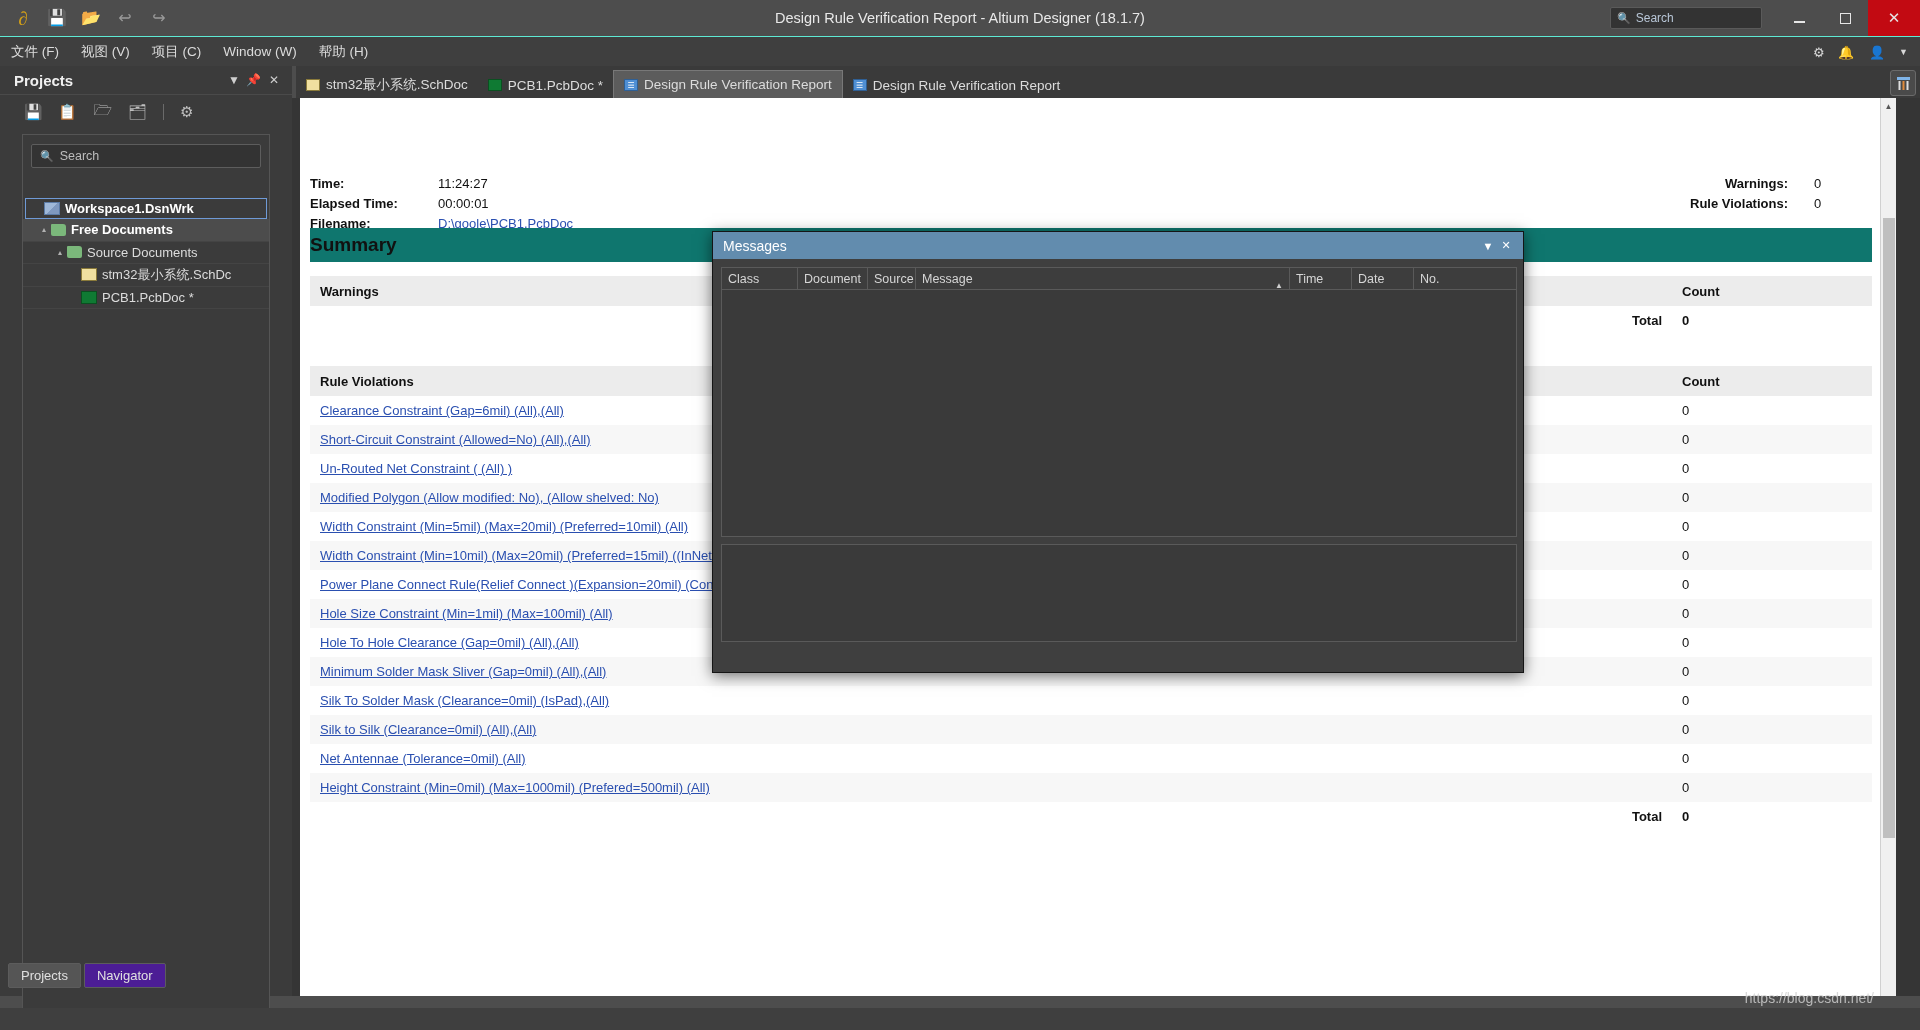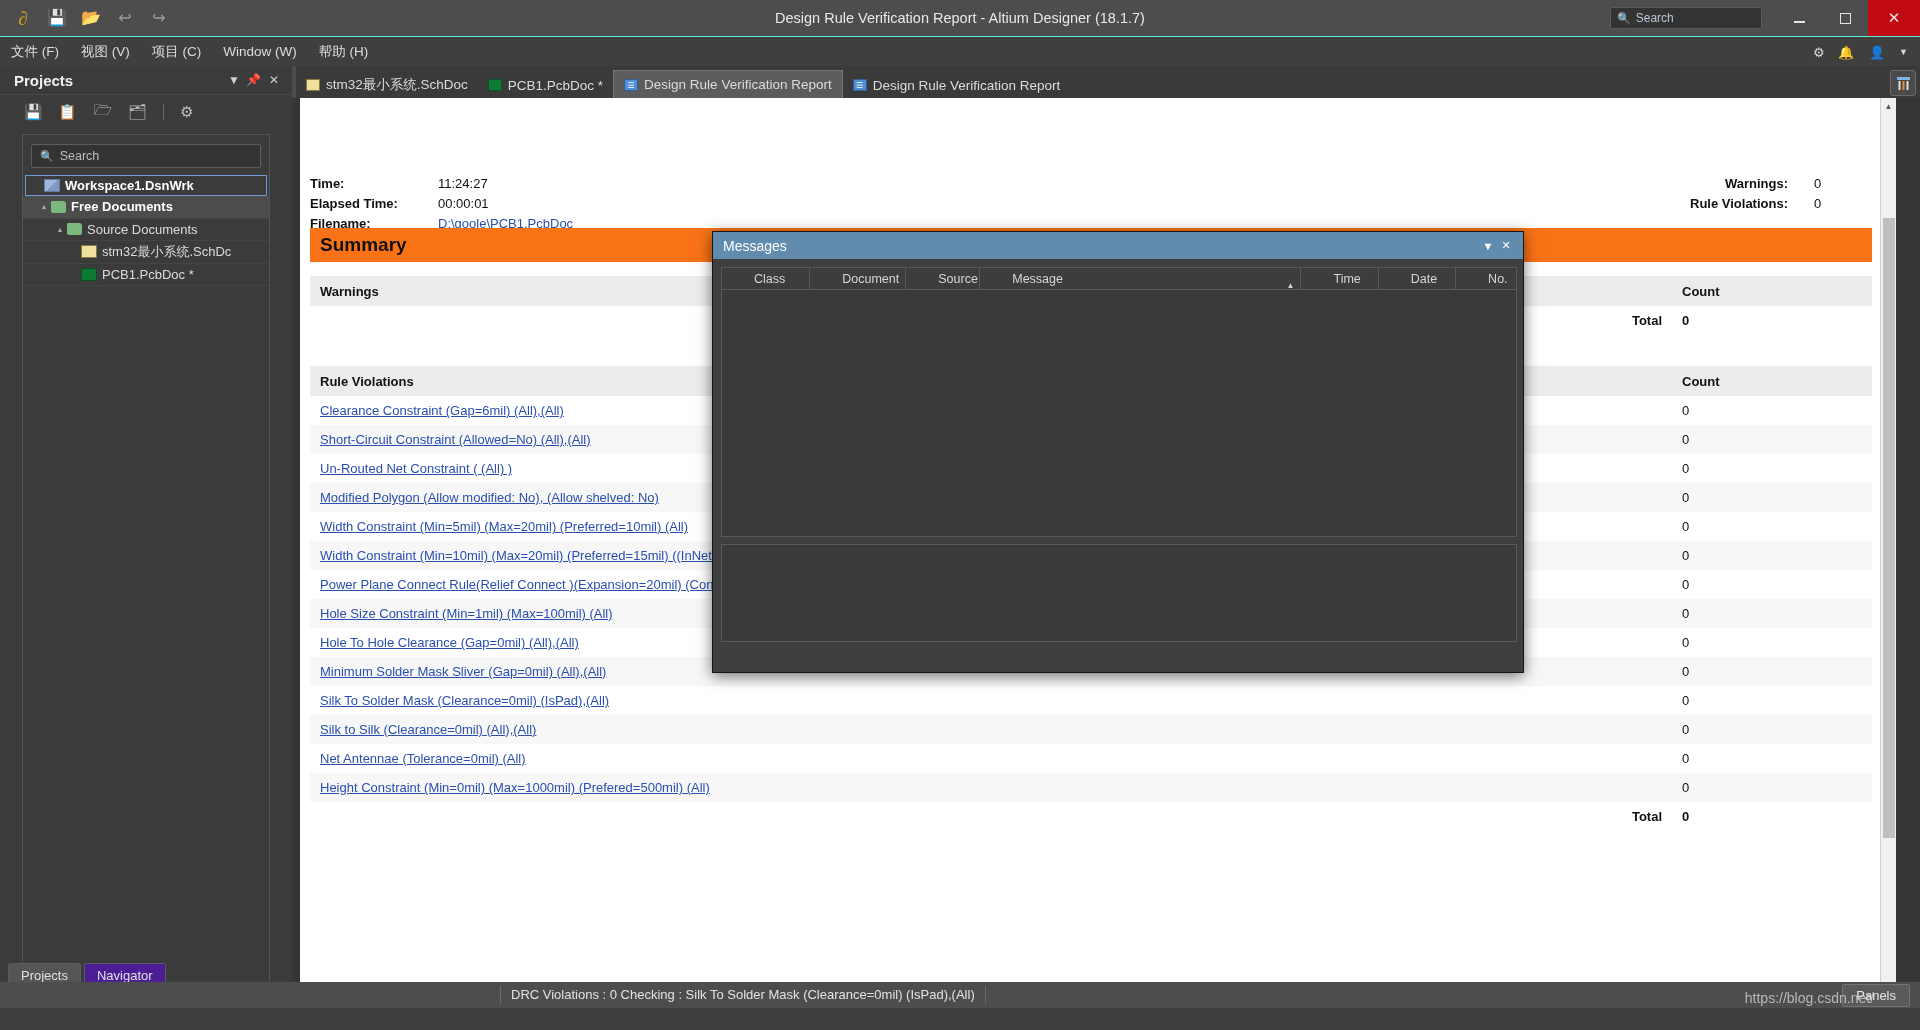--- a/index.html
+++ b/index.html
@@ -83,21 +83,21 @@
   .panel-body {
     position: absolute; left: 22px; top: 68px; width: 248px; height: 880px;
     background: #3b3b3b; border: 1px solid #555;
   }
   .srch {
     margin: 9px 8px 0 8px; height: 24px; background: #333333; border: 1px solid #5d5d5d;
     border-radius: 2px; display: flex; align-items: center; padding: 0 8px;
   }
   .srch .mag { color: #cfcfcf; font-size: 11px; margin-right: 6px; }
   .srch .ph { color: #bdbdbd; font-size: 12.5px; }
-  .tree { margin-top: 7px; }
+  .tree { margin-top: 30px; }
   .trow {
     display: flex; align-items: center; height: 22.5px; padding-left: 4px; font-size: 13px;
     color: #dcdcdc; border-bottom: 1px solid #444; white-space: nowrap;
   }
   .trow.sel-box { border: 1px solid #6f9ad6; background: #3b3b3b; height: 21px; margin: 0 2px; }
   .trow.hl { background: #4c4c4c; }
   .trow .arrow { width: 14px; color: #b0b0b0; font-size: 8px; text-align: center; }
   .trow .bold { font-weight: bold; color: #ffffff; }
   .ic { width: 16px; height: 13px; margin-right: 5px; display: inline-block; flex: 0 0 auto; }
   .ic.wrk  { background: linear-gradient(135deg,#9fb8d8 0 50%, #7f99bf 50% 100%); border: 1px solid #5b7ba6; }
@@ -154,21 +154,21 @@
 
   .meta-right {
     position: absolute; right: 60px; top: 75px; font-size: 13px; color: #111;
   }
   .meta-right .r { display: flex; height: 20px; align-items: center; justify-content: flex-end; }
   .meta-right .k { font-weight: bold; margin-right: 26px; }
   .meta-right .v { width: 22px; }
 
   .summary-band {
     position: absolute; left: 10px; top: 130px; width: 1562px; height: 34px;
-    background: #f97316; display: flex; align-items: center; padding-left: 10px;
+    background: #0f766e; display: flex; align-items: center; 
   }
   .summary-band h2 { font-size: 19px; color: #111; font-weight: bold; }
 
   table.rpt { position: absolute; left: 10px; width: 1562px; border-collapse: collapse; font-size: 13px; }
   table.rpt td { padding: 7px 10px; color: #111; vertical-align: middle; }
   table.rpt tr.hdr td { background: #ececec; font-weight: bold; height: 30px; }
   table.rpt tr.alt td { background: #f7f7f7; }
   table.rpt tr.tot td { font-weight: bold; }
   table.rpt td.c-name { width: 1110px; }
   table.rpt td.c-mid  { width: 252px; text-align: right; }
@@ -193,21 +193,21 @@
   }
   .msg-title .t { color: #ffffff; font-size: 14px; font-weight: normal; flex: 1; }
   .msg-title .b { color: #ffffff; font-size: 11px; width: 18px; text-align: center; }
   .msg-grid {
     position: absolute; left: 8px; top: 35px; width: 796px; height: 270px;
     background: #3a3a3a; border: 1px solid #5a5a5a;
   }
   .msg-hdr { display: flex; height: 22px; align-items: center; background: #3d3d3d; border-bottom: 1px solid #5a5a5a; }
   .msg-hdr .ch {
     color: #d6d6d6; font-size: 12.5px; padding: 0 6px; height: 22px; line-height: 22px;
-    border-right: 1px solid #5a5a5a; white-space: nowrap; position: relative; margin-left: 26px;
+    border-right: 1px solid #5a5a5a; white-space: nowrap; position: relative;
   }
   .msg-hdr .ch.w-class { width: 76px; }
   .msg-hdr .ch.w-doc   { width: 70px; }
   .msg-hdr .ch.w-src   { width: 48px; }
   .msg-hdr .ch.w-msg   { width: 374px; }
   .msg-hdr .ch.w-time  { width: 62px; }
   .msg-hdr .ch.w-date  { width: 62px; }
   .msg-hdr .ch.w-no    { width: 40px; border-right: none; }
   .msg-hdr .sortcaret { position: absolute; right: 6px; top: 7px; color: #cfcfcf; font-size: 8px; }
   .msg-body { height: 246px; background: #3a3a3a; }
@@ -526,20 +526,16 @@
         <div class="ch w-time">Time</div>
         <div class="ch w-date">Date</div>
         <div class="ch w-no">No.</div>
       </div>
       <div class="msg-body"></div>
     </div>
 
     <div class="msg-lower"></div>
   </div>
 
-  <div class="statusbar">
-    <div class="status-text">DRC Violations : 0 Checking : Silk To Solder Mask (Clearance=0mil) (IsPad),(All)</div>
-    <div class="panels-btn">Panels</div>
-  </div>
   <div class="watermark">https://blog.csdn.net/</div>
   <div class="bottom-strip"></div>
 
 </div>
 
 </body></html>

